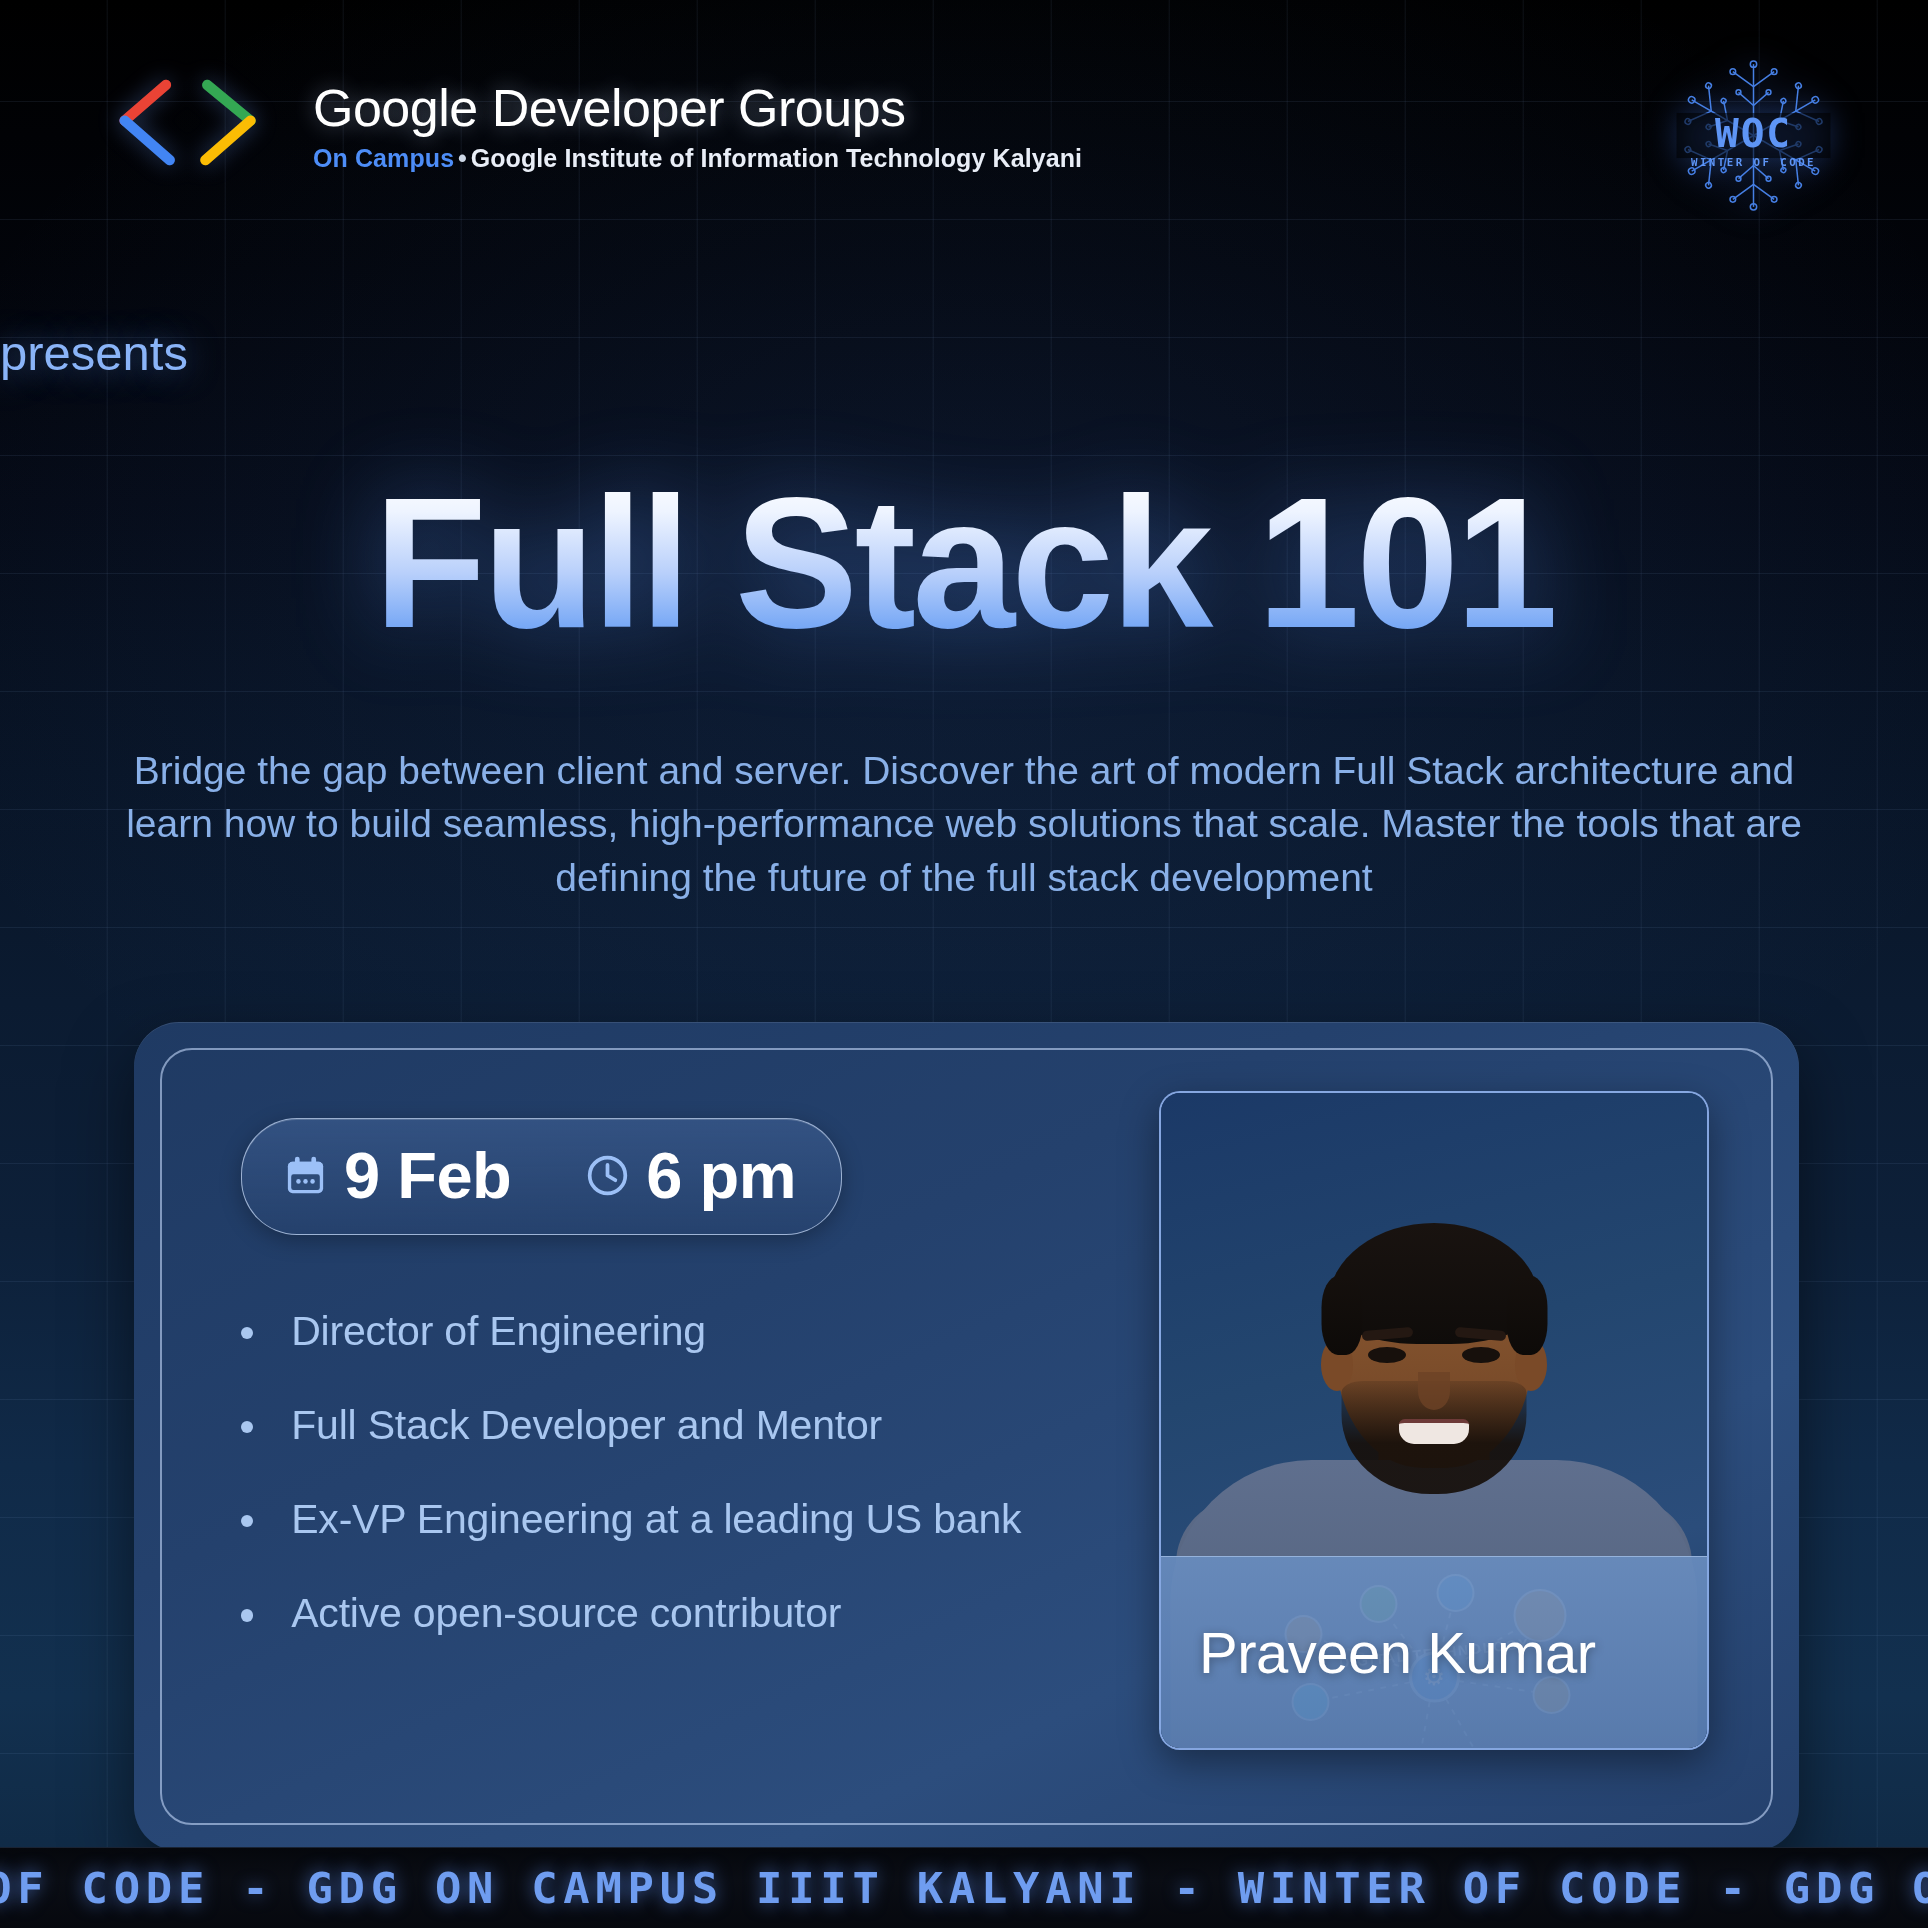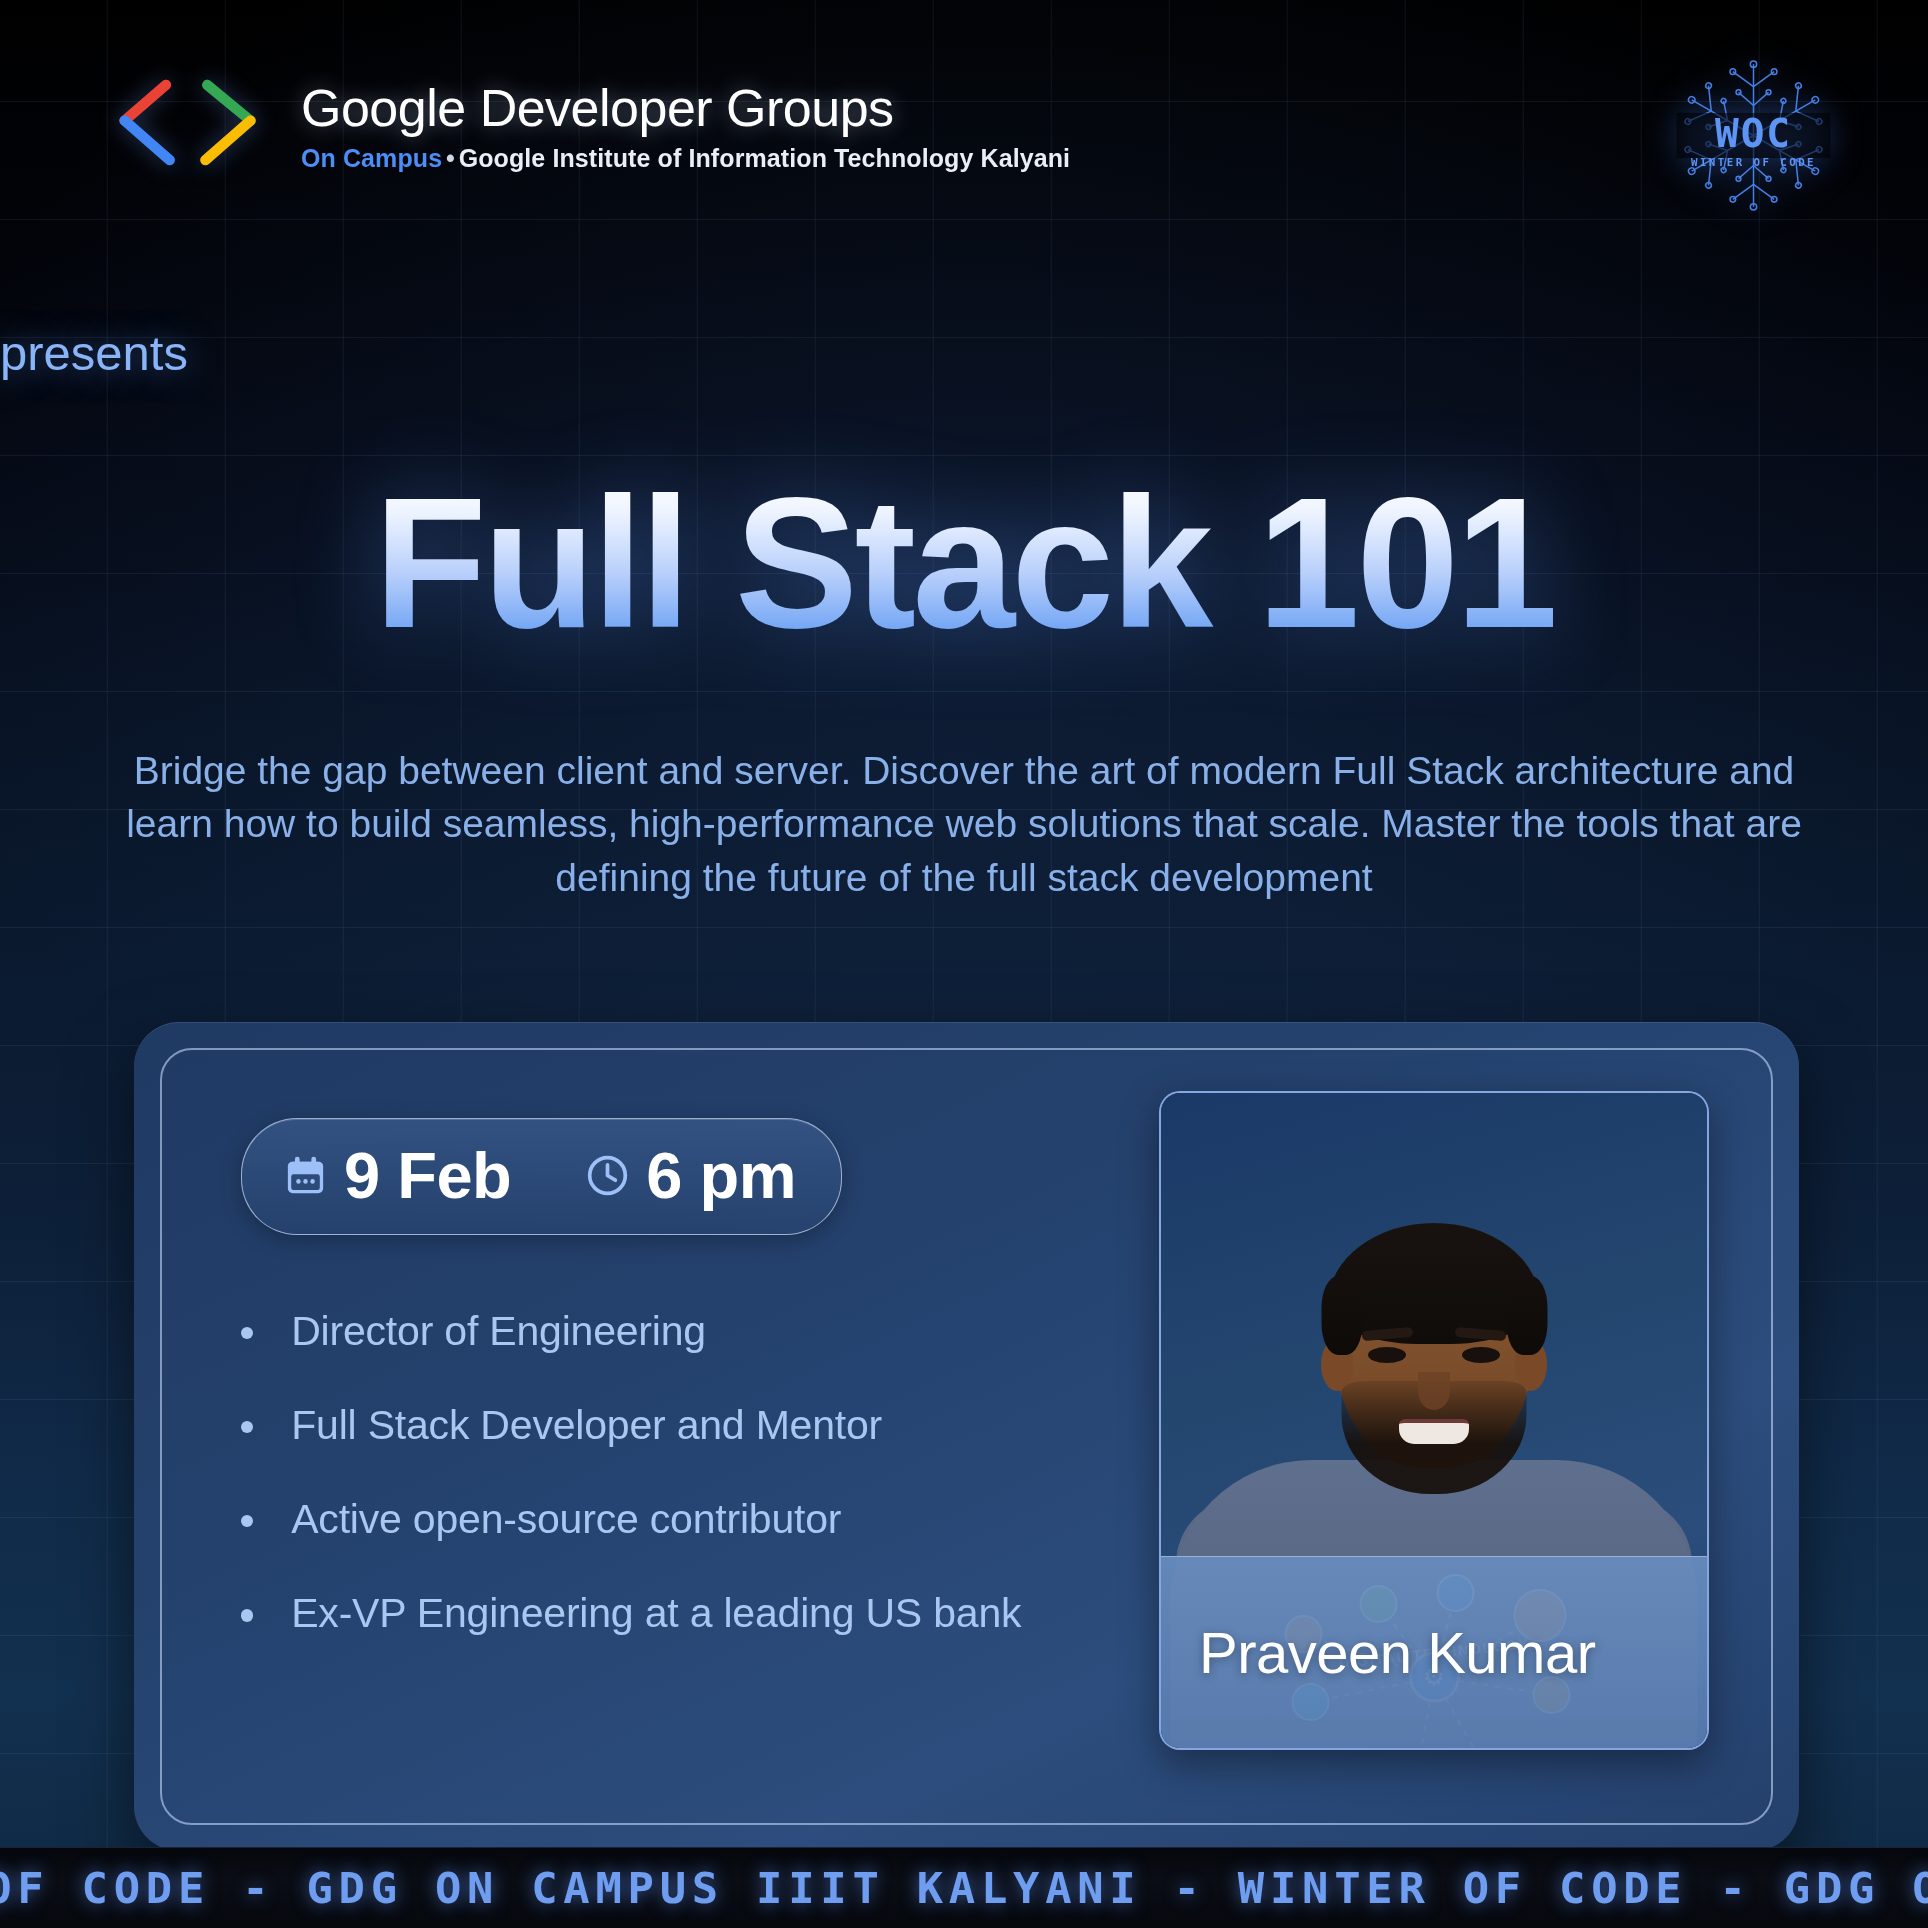--- a/index.html
+++ b/index.html
@@ -43,21 +43,21 @@
     pointer-events:none;
   }
 
   
   .header{
     position:absolute; top:68px; left:0; right:0;
     height:132px;
     display:flex; align-items:flex-start; justify-content:space-between;
     padding:0 90px 0 104px;
   }
-  .brand{ display:flex; align-items:flex-start; gap:28px; }
+  .brand{ display:flex; align-items:flex-start; gap:40px; }
   .gdg-mark{ width:169px; height:109px; flex:0 0 auto; filter:drop-shadow(0 0 11.3px rgba(100,140,220,.45)); }
   .brand-text{ padding-top:13px; }
   .brand-title{
     font-size:52px; font-weight:400; color:#ffffff; letter-spacing:-0.5px;
     line-height:1.05; text-shadow:0 0 21px rgba(200,220,255,.45);
   }
   .brand-sub{
     margin-top:8.5px; font-size:25px; font-weight:600; letter-spacing:0.1px;
     color:#e9eef7; white-space:nowrap;
   }
@@ -452,25 +452,25 @@
             <li>
               <span class="dotmark"></span>
               <span>Director of Engineering</span>
             </li>
             <li>
               <span class="dotmark"></span>
               <span>Full Stack Developer and Mentor</span>
             </li>
             <li>
               <span class="dotmark"></span>
-              <span>Active open-source contributor</span>
+              <span>Ex-VP Engineering at a leading US bank</span>
             </li>
             <li>
               <span class="dotmark"></span>
-              <span>Ex-VP Engineering at a leading US bank</span>
+              <span>Active open-source contributor</span>
             </li>
           </ul>
         </div>
 
         <div class="card-right">
           <div class="photo-frame">
             <div class="photo-scene">
               <div class="photo-bg"></div>
 
               <div class="person">

